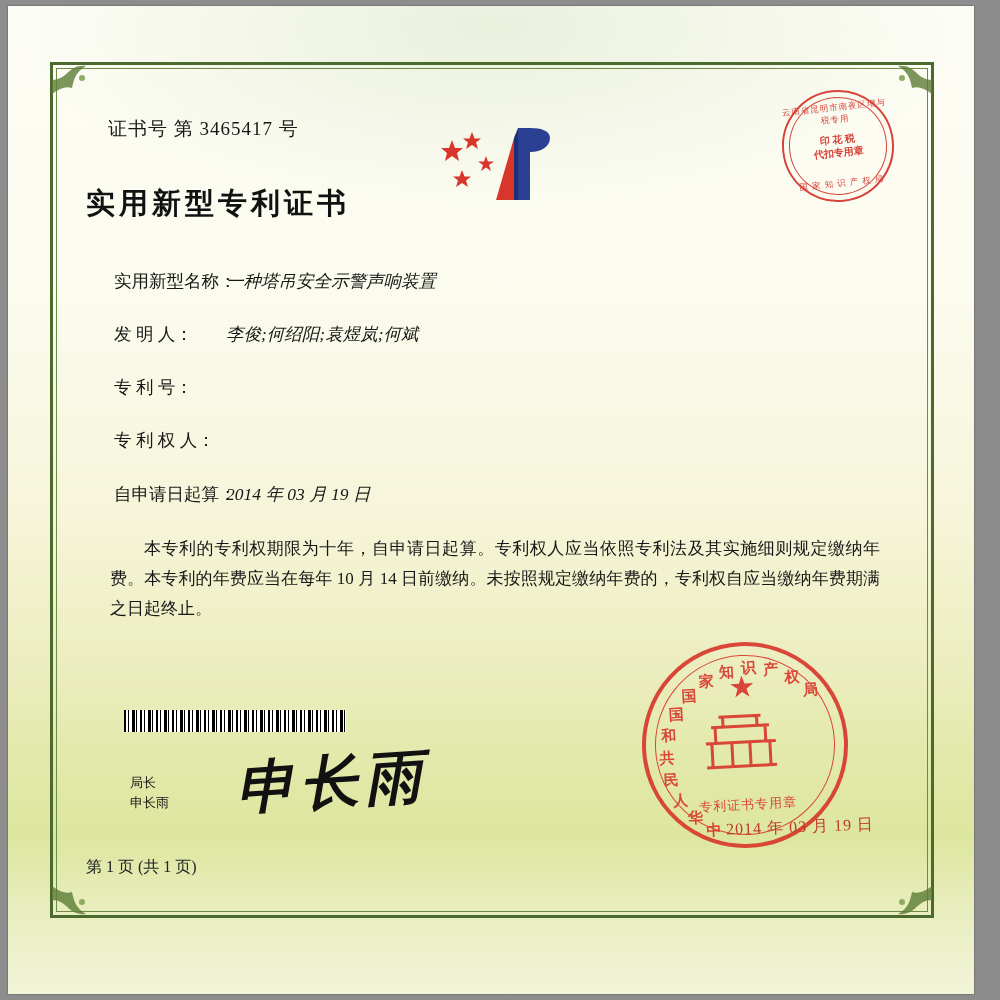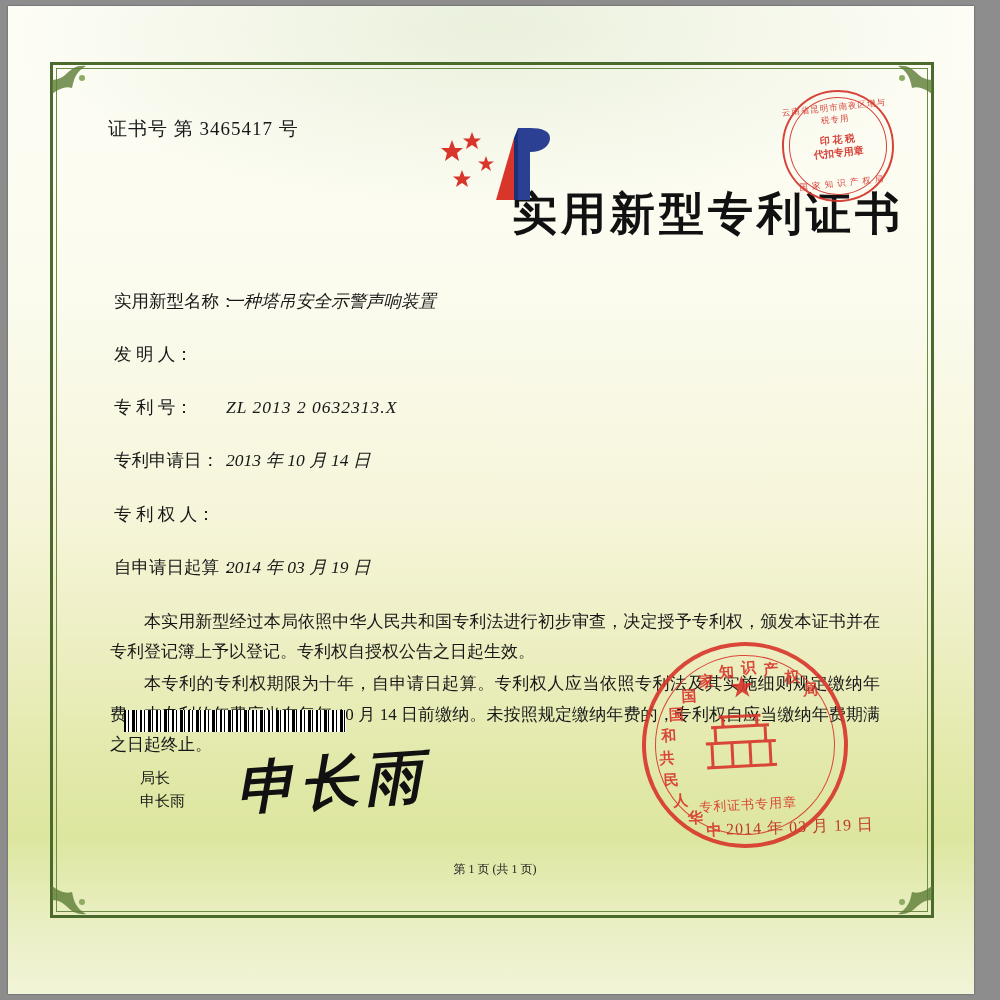--- a/index.html
+++ b/index.html
@@ -61,22 +61,22 @@
     font-size:19px;letter-spacing:1px;
     margin:18px 0 0 22px;
     font-family:"Liberation Serif", serif;
   }
   
   .logo{
     position:absolute;left:50%;top:24px;transform:translateX(-50%);
     width:170px;height:88px;
   }
   .title{
-    text-align:right;
-    font-size:45px;
+    text-align:left;
+    font-size:29px;
     font-weight:bold;
     letter-spacing:4px;
     margin-top:42px;
     font-family:"DejaVu Serif", serif;
     color:#111;
   }
   .fields{
     margin:44px 0 0 28px;
     font-size:17.5px;
     line-height:1.55;
@@ -106,35 +106,35 @@
   
   .barcode{
     position:absolute;left:38px;bottom:152px;
     width:222px;height:22px;
     background:repeating-linear-gradient(90deg,
       #000 0 2px,#fff 2px 4px,#000 4px 5px,#fff 5px 8px,
       #000 8px 11px,#fff 11px 12px,#000 12px 13px,#fff 13px 16px);
   }
   
   .sig-block{
-    position:absolute;left:54px;bottom:72px;
-    font-size:15px;line-height:1.5;
+    position:absolute;left:44px;bottom:72px;
+    font-size:13px;line-height:1.5;
   }
   .sig-script{
     position:absolute;left:150px;bottom:62px;
     font-size:58px;
     font-family:"DejaVu Serif", serif;
     font-style:italic;font-weight:bold;
     color:#111;
     letter-spacing:6px;
     transform:rotate(-4deg);
   }
   .footer{
     position:absolute;left:0;right:0;bottom:6px;
-    text-align:center;font-size:12px;color:#222;
+    font-size:16px;color:#222;
   }
   
   .seal-tax{
     position:absolute;right:10px;top:-8px;
     width:108px;height:108px;border-radius:50%;
     border:2.5px solid #d4342a;
     color:#d4342a;
     transform:rotate(-6deg);
     opacity:.92;
   }
@@ -251,50 +251,45 @@
       <div class="row">
         <div class="lbl">实用新型名称：</div>
         <div class="val">一种塔吊安全示警声响装置</div>
       </div>
 
       <div class="row">
         <div class="lbl spread">
             <span>发 明 人：</span>
           </div>
         <div class="val">
+          <span class="cont">李俊;何绍阳;袁煜岚;何斌</span>
         </div>
       </div>
 
       <div class="row">
         <div class="lbl spread">
             <span>专 利 号：</span>
           </div>
-        <div class="val mono">ZL 2013 2 0632313.X</div>
-      </div>
-
-      <div class="row">
-        <div class="lbl">专利申请日：</div>
-        <div class="val">2013 年 10 月 14 日</div>
-      </div>
+      </div>
+
 
       <div class="row">
         <div class="lbl spread">
             <span>专 利 权 人：</span>
           </div>
       </div>
 
       <div class="row">
         <div class="lbl">自申请日起算：</div>
         <div class="val">2014 年 03 月 19 日</div>
       </div>
 
     </div>
 
     <div class="paras">
-      <p>本实用新型经过本局依照中华人民共和国专利法进行初步审查，决定授予专利权，颁发本证书并在专利登记簿上予以登记。专利权自授权公告之日起生效。</p>
       <p>本专利的专利权期限为十年，自申请日起算。专利权人应当依照专利法及其实施细则规定缴纳年费。本专利的年费应当在每年 10 月 14 日前缴纳。未按照规定缴纳年费的，专利权自应当缴纳年费期满之日起终止。</p>
     </div>
 
     <div class="barcode"></div>
 
     <div class="sig-block">
       <div>局长</div>
       <div>申长雨</div>
     </div>
     <div class="sig-script">申长雨</div>

